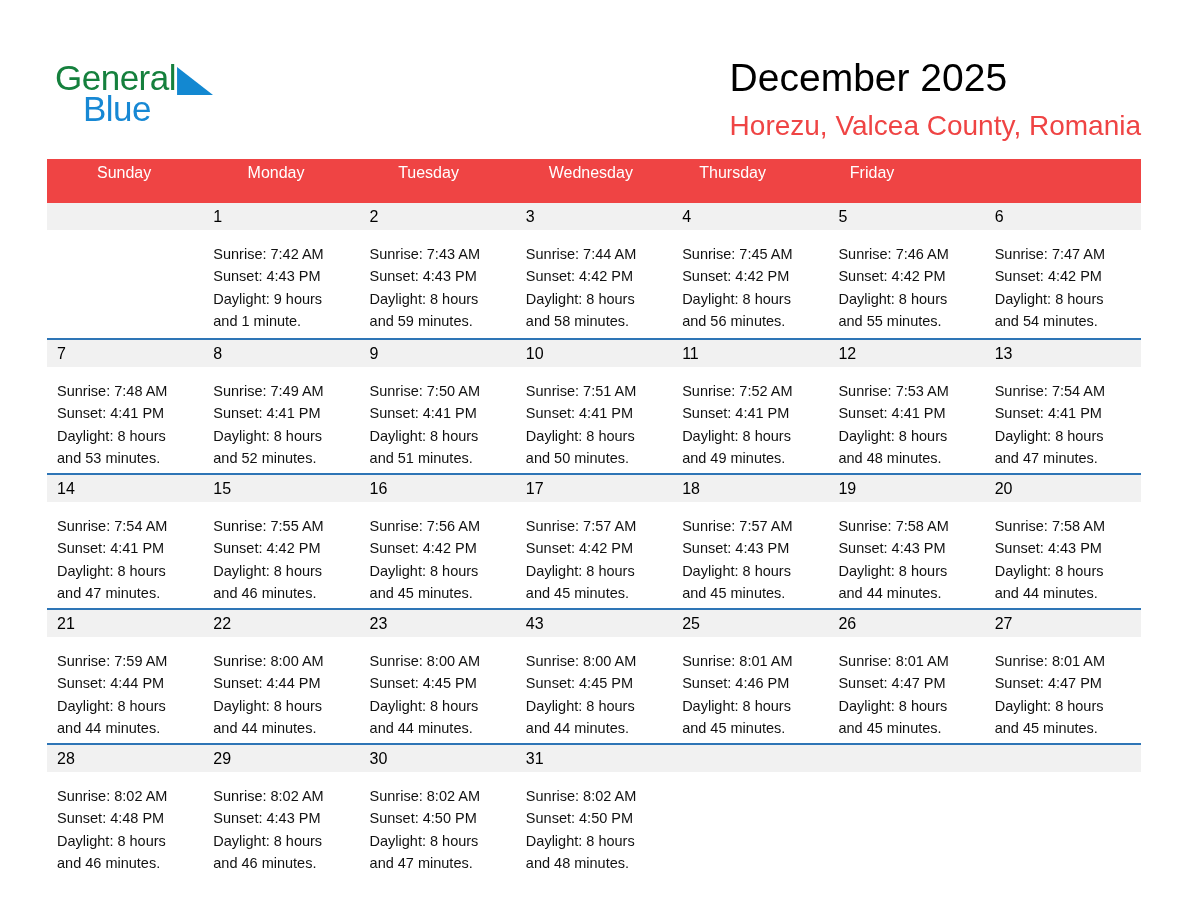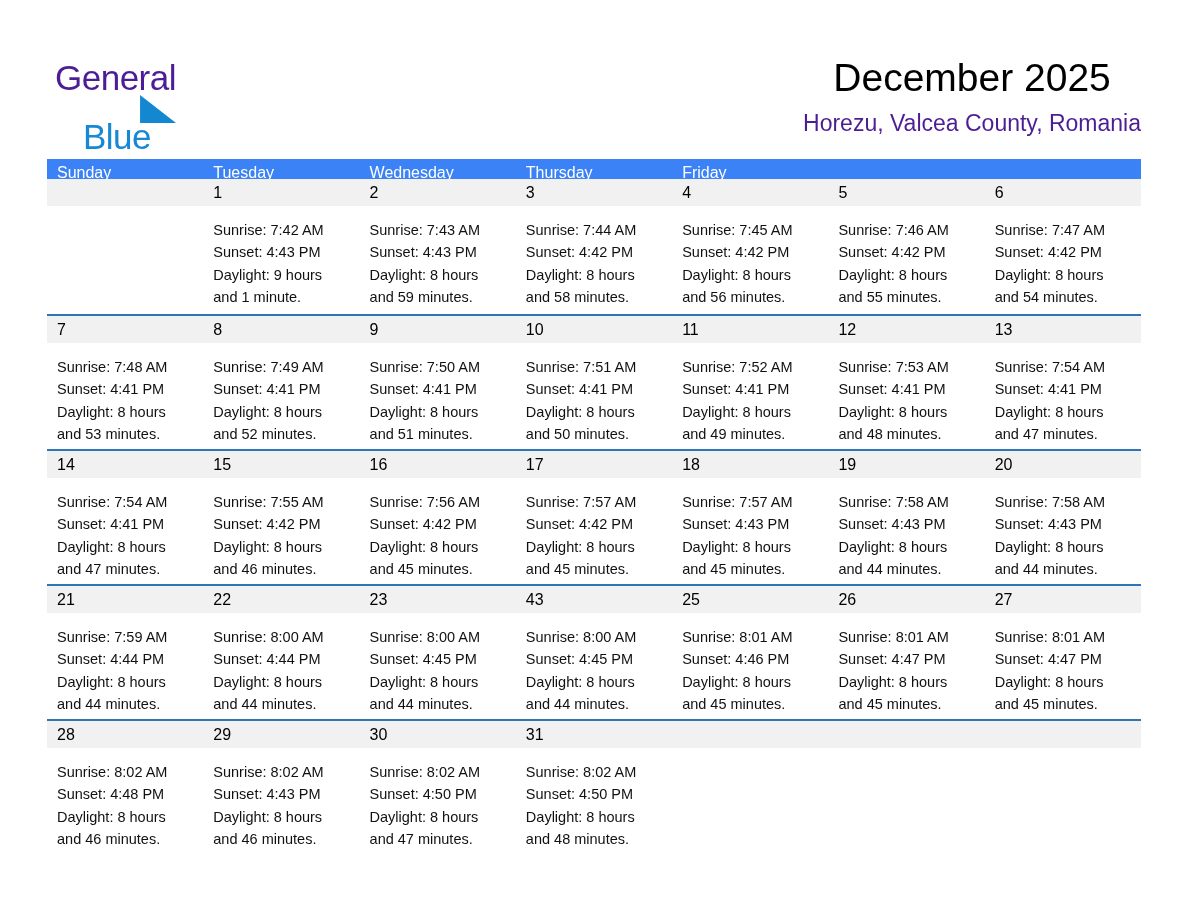--- a/index.html
+++ b/index.html
@@ -2,31 +2,31 @@
 <html><head>
 <meta charset="utf-8">
 <style>
   * { margin:0; padding:0; box-sizing:border-box; }
   html,body { width:1188px; height:918px; background:#ffffff;
               font-family:"Liberation Sans", sans-serif; color:#1a1a1a; }
   .page { position:relative; width:1188px; height:918px; overflow:hidden; }
 
   
   .logo { position:absolute; left:55px; top:60px; }
-  .logo-line1 { display:flex; align-items:flex-end; font-size:35px; letter-spacing:-0.5px; color:#4c1d95; line-height:1;flex-direction:column; }
+  .logo-line1 { display:flex; align-items:flex-end; font-size:35px; letter-spacing:-0.5px; color:#15803d; line-height:1; }
   .logo-tri { width:36px; height:28px; background:#1388D1; clip-path:polygon(0 0,100% 100%,0 100%); margin-left:1px; }
   .logo-line2 { font-size:35px; letter-spacing:-0.5px; color:#1788D4; line-height:1; margin-top:-4px; margin-left:28px; }
 
-  .titles { position:absolute; right:47px; top:56px; text-align:center; }
+  .titles { position:absolute; right:47px; top:56px; text-align:left; }
   .cal-title { font-size:39px; color:#000; line-height:1.15; }
-  .cal-subtitle { font-size:23px; color:#4c1d95; margin-top:9px; }
+  .cal-subtitle { font-size:28px; color:#ef4444; margin-top:9px; }
 
   
   .calendar { position:absolute; left:47px; top:159px; width:1094px; }
-  .cal-header { display:grid; grid-template-columns:repeat(7,1fr); background:#3b82f6; height:20px; }
+  .cal-header { display:grid; grid-template-columns:repeat(7,1fr); background:#ef4444; height:44px;padding-left:40px; }
   .hcell { color:#ffffff; font-size:16px; line-height:28px; padding-left:10px;
            white-space:nowrap; overflow:hidden; }
 
   .week { position:relative; height:135px; border-top:2px solid #2E75B6; }
   .week:first-of-type { border-top:none; }
   .band { position:absolute; top:0; left:0; right:0; height:27px; background:#F1F1F1; }
   .cells { position:relative; display:grid; grid-template-columns:repeat(7,1fr); height:100%; }
   .cell { padding:0 6px 0 10px; }
   .daynum { height:27px; line-height:27px; font-size:16px; color:#000; }
   .cell-line { font-size:14.5px; line-height:22.4px; color:#111; white-space:nowrap; }
@@ -46,20 +46,21 @@
   </div>
 
   <div class="titles">
     <div class="cal-title">December 2025</div>
     <div class="cal-subtitle">Horezu, Valcea County, Romania</div>
   </div>
 
   <div class="calendar">
     <div class="cal-header">
         <div class="hcell">Sunday</div>
+        <div class="hcell">Monday</div>
         <div class="hcell">Tuesday</div>
         <div class="hcell">Wednesday</div>
         <div class="hcell">Thursday</div>
         <div class="hcell">Friday</div>
       </div>
     <div>
         <div class="week">
           <div class="band"></div>
           <div class="cells">
             <div class="cell"></div>

